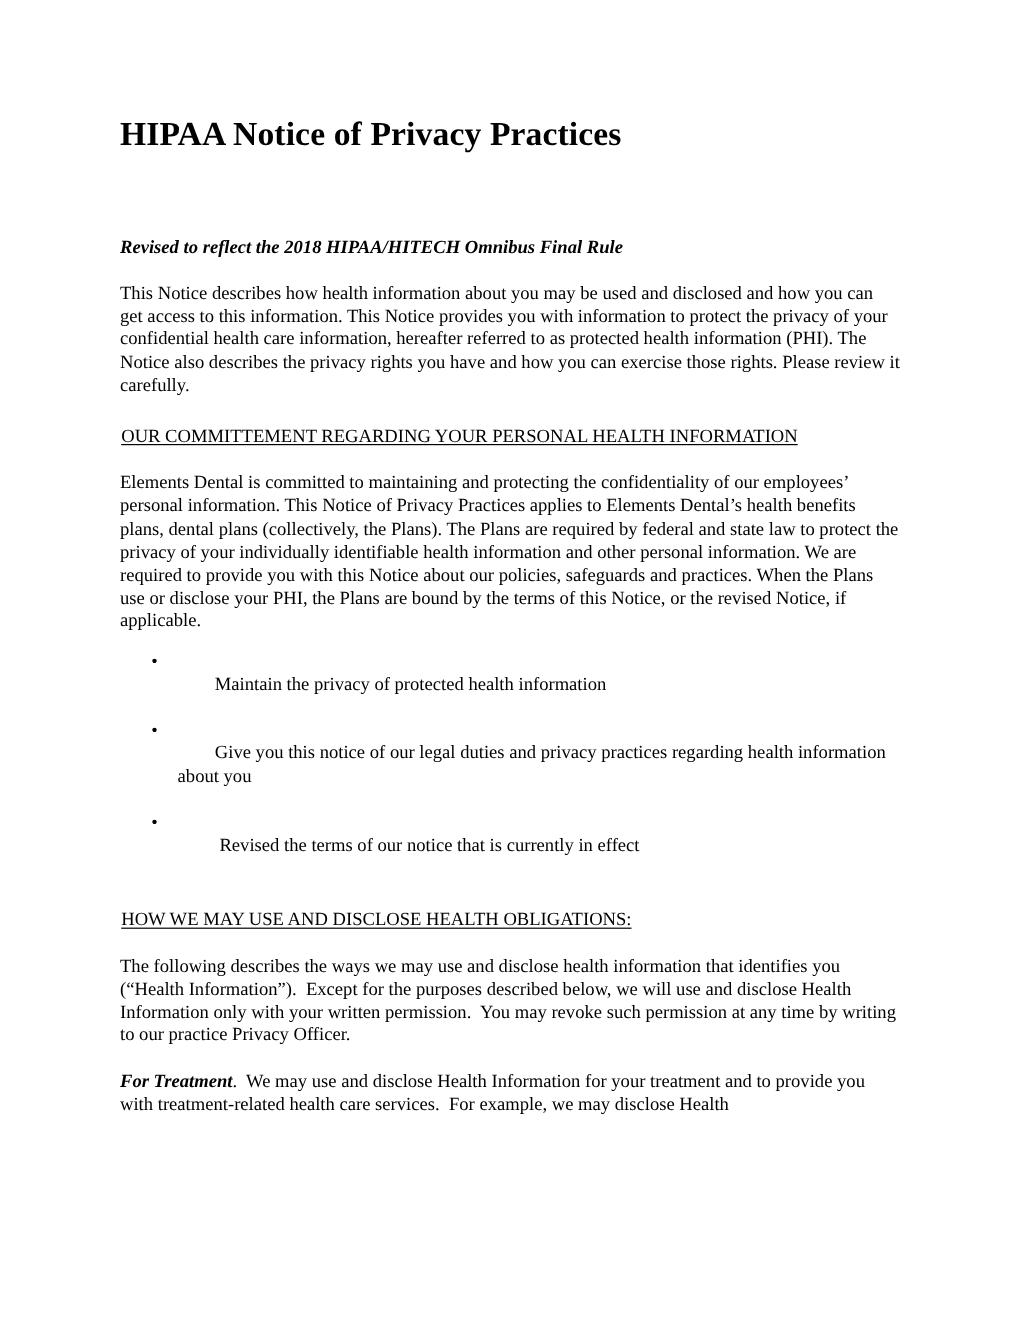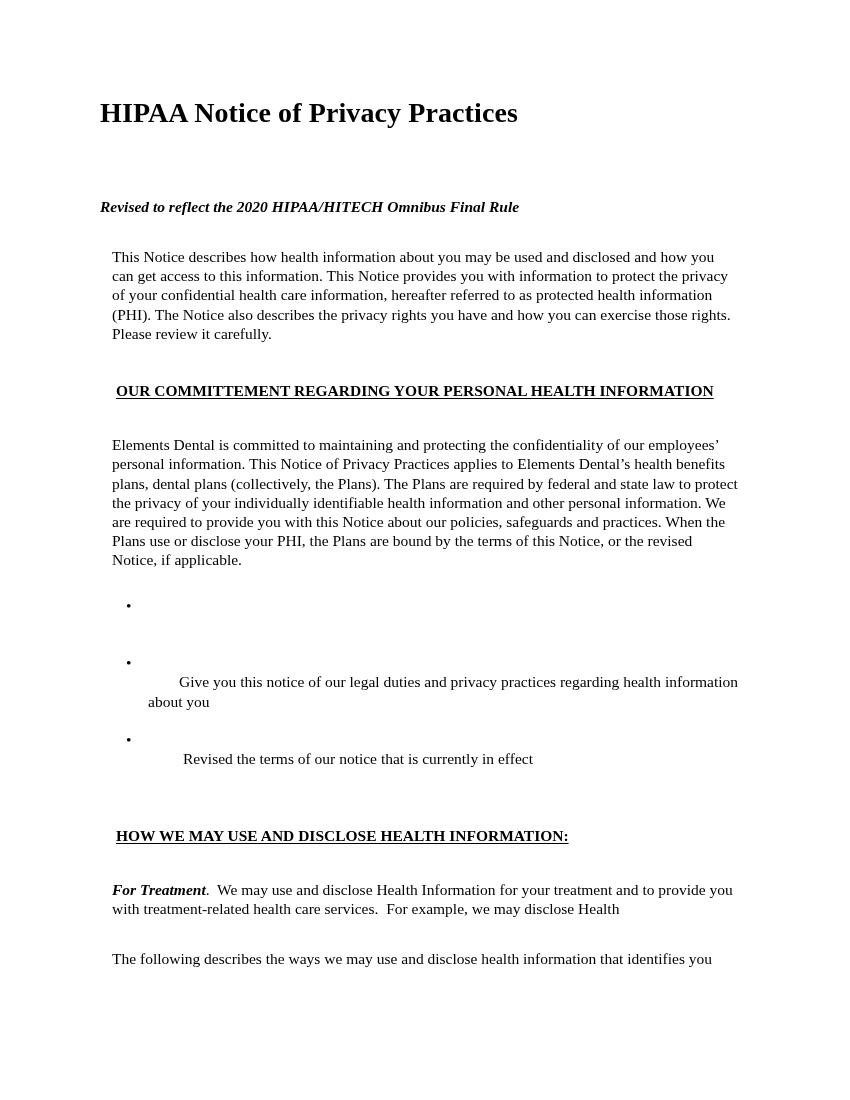--- a/index.html
+++ b/index.html
@@ -39,30 +39,30 @@
     font-size: 15.5px;
     font-weight: bold;
     font-style: italic;
     line-height: 19px;
     margin: 0;
     padding-top: 67px;
   }
   p.body-text {
     font-size: 15.5px;
     line-height: 19.2px;
-    margin: 12px;
+    margin: 0;
     padding-top: 19px;
     text-align: left;
     white-space: pre-wrap;
   }
   h2.section-heading {
     font-size: 15.5px;
-    font-weight: bold;
+    font-weight: normal;
     line-height: 19.2px;
-    margin: 16px;
+    margin: 1px;
     padding-top: 22px;
     display: block;
   }
   h2.section-heading span.u {
     text-decoration: underline;
     text-underline-offset: 2px;
   }
   ul.obligations {
     list-style: none;
     margin: 0;
@@ -89,44 +89,44 @@
   }
 </style>
 </head>
 <body>
 
 <div class="page">
   <div class="content">
 
     <h1 class="doc-title">HIPAA Notice of Privacy Practices</h1>
 
-    <p class="subtitle">Revised to reflect the 2020 HIPAA/HITECH Omnibus Final Rule</p>
+    <p class="subtitle">Revised to reflect the 2018 HIPAA/HITECH Omnibus Final Rule</p>
 
     <p class="body-text">This Notice describes how health information about you may be used and disclosed and how you can get access to this information. This Notice provides you with information to protect the privacy of your confidential health care information, hereafter referred to as protected health information (PHI). The Notice also describes the privacy rights you have and how you can exercise those rights. Please review it carefully.</p>
 
 
 
     <h2 class="section-heading"><span class="u">OUR COMMITTEMENT REGARDING YOUR PERSONAL HEALTH INFORMATION</span></h2>
 
     <p class="body-text">Elements Dental is committed to maintaining and protecting the confidentiality of our employees’ personal information. This Notice of Privacy Practices applies to Elements Dental’s health benefits plans, dental plans (collectively, the Plans). The Plans are required by federal and state law to protect the privacy of your individually identifiable health information and other personal information. We are required to provide you with this Notice about our policies, safeguards and practices. When the Plans use or disclose your PHI, the Plans are bound by the terms of this Notice, or the revised Notice, if applicable.</p>
 
 
 
     <ul class="obligations">
       <li>
-        <span class="bullet">•</span>
+        <span class="bullet">•</span><span>Maintain the privacy of protected health information</span>
       </li>
       <li>
         <span class="bullet">•</span><span>Give you this notice of our legal duties and privacy practices regarding health information about you</span>
       </li>
       <li>
         <span class="bullet">•</span><span> Revised the terms of our notice that is currently in effect</span>
       </li>
     </ul>
 
-    <h2 class="section-heading"><span class="u">HOW WE MAY USE AND DISCLOSE HEALTH INFORMATION:</span></h2>
+    <h2 class="section-heading"><span class="u">HOW WE MAY USE AND DISCLOSE HEALTH OBLIGATIONS:</span></h2>
+
+    <p class="body-text">The following describes the ways we may use and disclose health information that identifies you (“Health Information”).  Except for the purposes described below, we will use and disclose Health Information only with your written permission.  You may revoke such permission at any time by writing to our practice Privacy Officer.</p>
 
     <p class="body-text"><span class="bold-italic-lead">For Treatment</span><span>.  We may use and disclose Health Information for your treatment and to provide you with treatment-related health care services.  For example, we may disclose Health</span></p>
-
-    <p class="body-text">The following describes the ways we may use and disclose health information that identifies you (“Health Information”).  Except for the purposes described below, we will use and disclose Health Information only with your written permission.  You may revoke such permission at any time by writing to our practice Privacy Officer.</p>
 
   </div>
 </div>
 
 </body></html>

